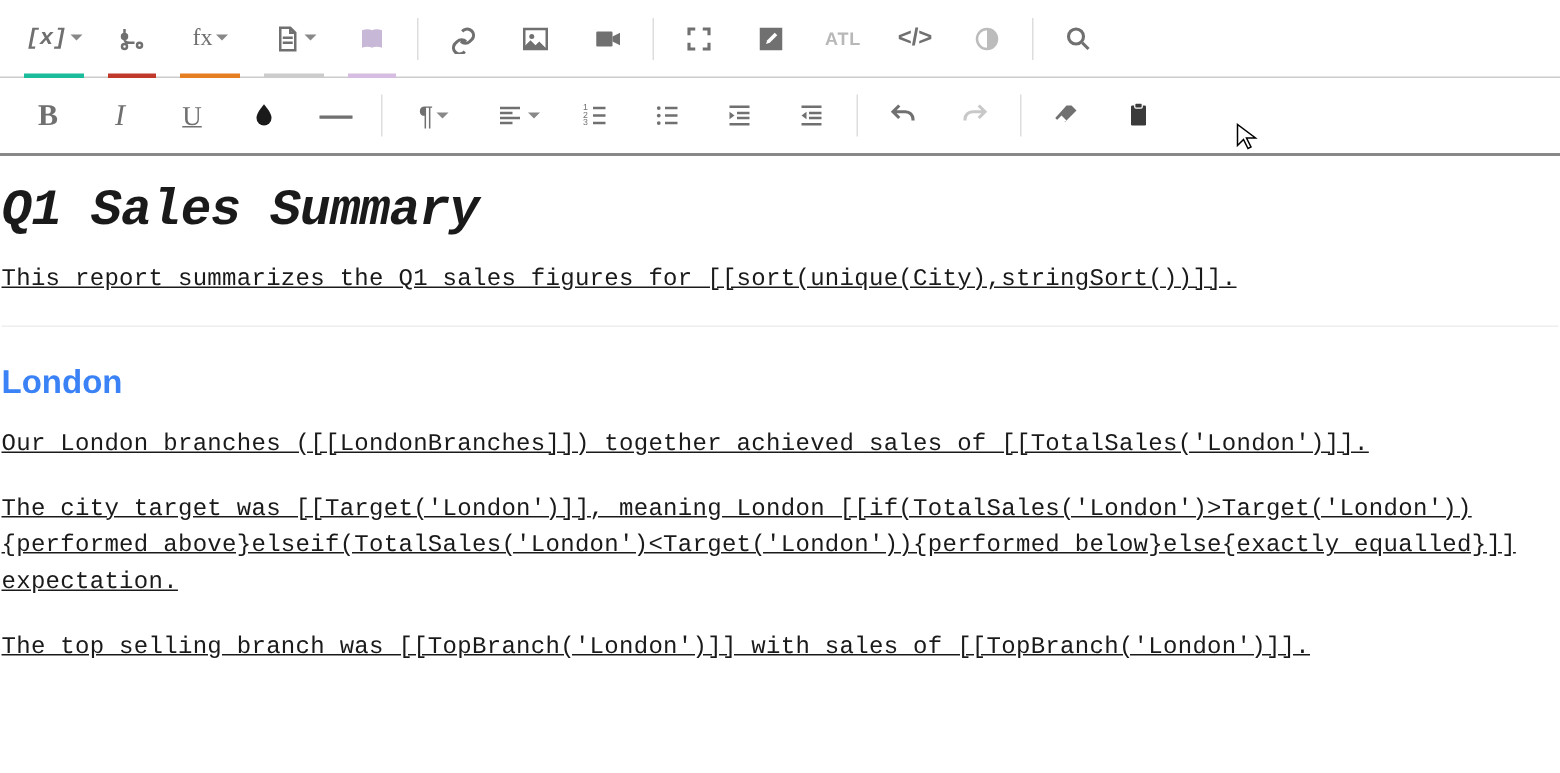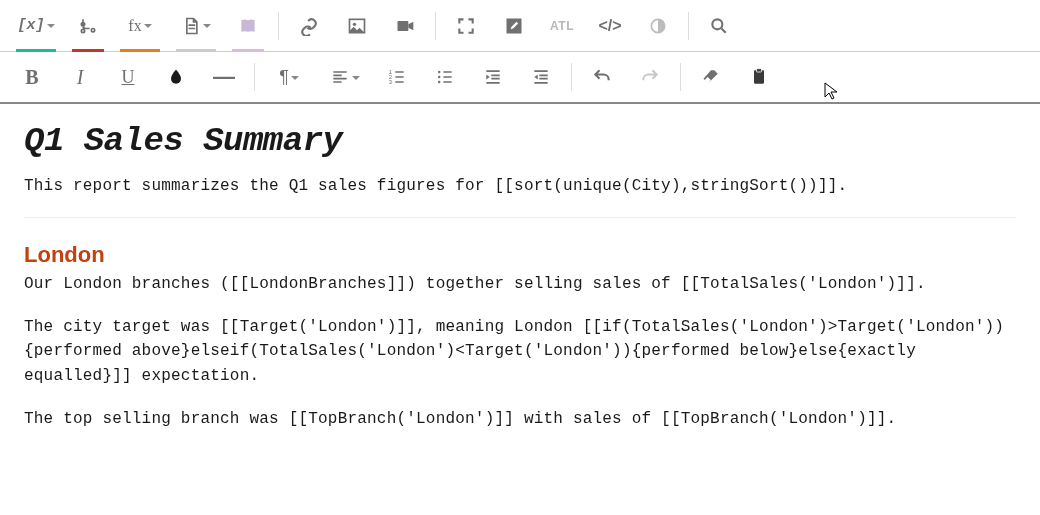--- a/index.html
+++ b/index.html
@@ -16,25 +16,25 @@
 
 .sep { width: 1px; height: 28px; background: #ddd; margin: 0 6px; }
 
 .tab-underline { position: absolute; bottom: -6px; left: 4px; right: 4px; height: 3px; }
 .u-teal { background: #1abc9c; }
 .u-red { background: #c0392b; }
 .u-orange { background: #e67e22; }
 .u-gray { background: #ccc; }
 .u-mauve { background: #d7bde2; }
 
-.content { padding: 18px 24px; }
+.content { padding: 18px 1px; }
 h1 { font-family: "Courier New", monospace; font-style: italic; font-weight: 700; font-size: 34px; letter-spacing: -0.5px; color: #1a1a1a; margin-bottom: 14px; }
-.mono-p { font-family: "Courier New", monospace; font-size: 16px; color: #1a1a1a; margin-bottom: 18px; line-height: 1.55; letter-spacing: 0.2px; }
+.mono-p { font-family: "Courier New", monospace; font-size: 16px; color: #1a1a1a; margin-bottom: 18px; line-height: 1.55; letter-spacing: 0.2px; text-decoration: underline; }
 hr.light { border: none; border-top: 1px solid #eee; margin: 12px 0 24px 0; }
-h2 { font-family: Arial, sans-serif; font-weight: 700; font-size: 22px; color: #c2410c; margin-bottom: 4px; }
+h2 { font-family: Arial, sans-serif; font-weight: 700; font-size: 22px; color: #3b82f6; margin-bottom: 16px; }
 
 .cursor-arrow { position: absolute; left: 824px; top: 82px; pointer-events: none; }
 .cursor-arrow svg { width: 16px; height: 20px; }
 
 .alt-label { font-family: Arial; font-size: 12px; font-weight: 700; color: #b8b8b8; letter-spacing: 0.5px; text-align: center; }
 </style>
 </head>
 <body>
 
 <div class="toolbar">
@@ -235,21 +235,21 @@
         <rect x="9" y="2" width="6" height="4" rx="1" fill="currentColor" stroke="#fff" stroke-width="1"></rect>
       </svg>
   </div>
 </div>
 
 <div class="content">
   <h1>Q1 Sales Summary</h1>
   <p class="mono-p">This report summarizes the Q1 sales figures for [[sort(unique(City),stringSort())]].</p>
   <hr class="light">
   <h2>London</h2>
-  <p class="mono-p">Our London branches ([[LondonBranches]]) together selling sales of [[TotalSales('London')]].</p>
+  <p class="mono-p">Our London branches ([[LondonBranches]]) together achieved sales of [[TotalSales('London')]].</p>
   <p class="mono-p">The city target was [[Target('London')]], meaning London [[if(TotalSales('London')&gt;Target('London')){performed above}elseif(TotalSales('London')&lt;Target('London')){performed below}else{exactly equalled}]] expectation.</p>
   <p class="mono-p">The top selling branch was [[TopBranch('London')]] with sales of [[TopBranch('London')]].</p>
 </div>
 
 <div class="cursor-arrow">
   <svg viewBox="0 0 16 20">
       <path fill="#fff" stroke="#000" stroke-width="1" d="M1 1l0 14 4-4 3 6 2-1-3-6 6 0z"></path>
     </svg>
 </div>
 

